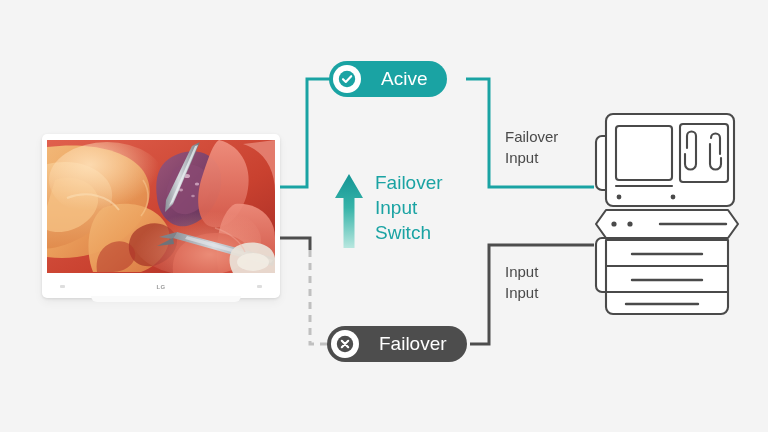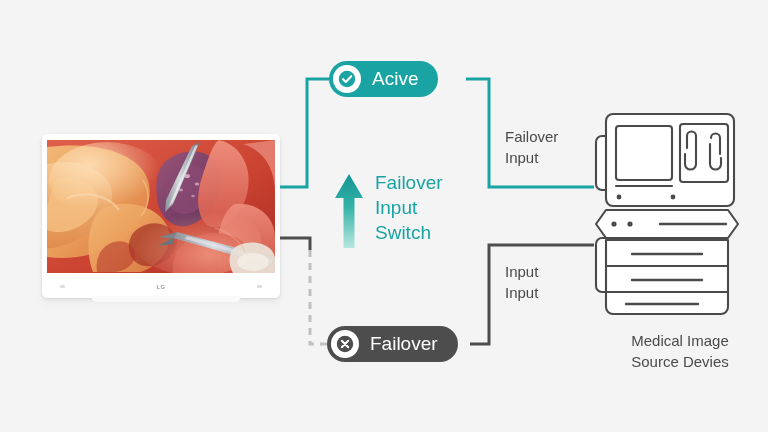--- a/index.html
+++ b/index.html
@@ -104,21 +104,21 @@
     border-radius: 50%;
     background: #ffffff;
     display: flex;
     align-items: center;
     justify-content: center;
     flex: 0 0 auto;
   }
   .badge-label {
     color: #ffffff;
     font-size: 19px;
-    margin-left: 11px;
+    margin-left: 20px;
     white-space: nowrap;
   }
 
   
   #failover-block {
     position: absolute;
     left: 334px;
     top: 170px;
     display: flex;
     align-items: flex-start;
@@ -367,18 +367,14 @@
       <path d="M18 158 L 140 158 L 140 184 L 18 184 Z"></path>
       <path d="M18 184 L 140 184 L 140 199 A7 7 0 0 1 133 206 L 25 206 A7 7 0 0 1 18 199 Z"></path>
     </g>
     <g stroke="#4a4a4a" stroke-width="2.4" stroke-linecap="round">
       <line x1="44" y1="146" x2="114" y2="146"></line>
       <line x1="44" y1="172" x2="114" y2="172"></line>
       <line x1="38" y1="196" x2="110" y2="196"></line>
     </g>
   </svg>
 
-  <div id="device-caption">
-    <div>Medical Image</div>
-    <div>Source Devies</div>
-  </div>
 
 </div>
 
 </body></html>

